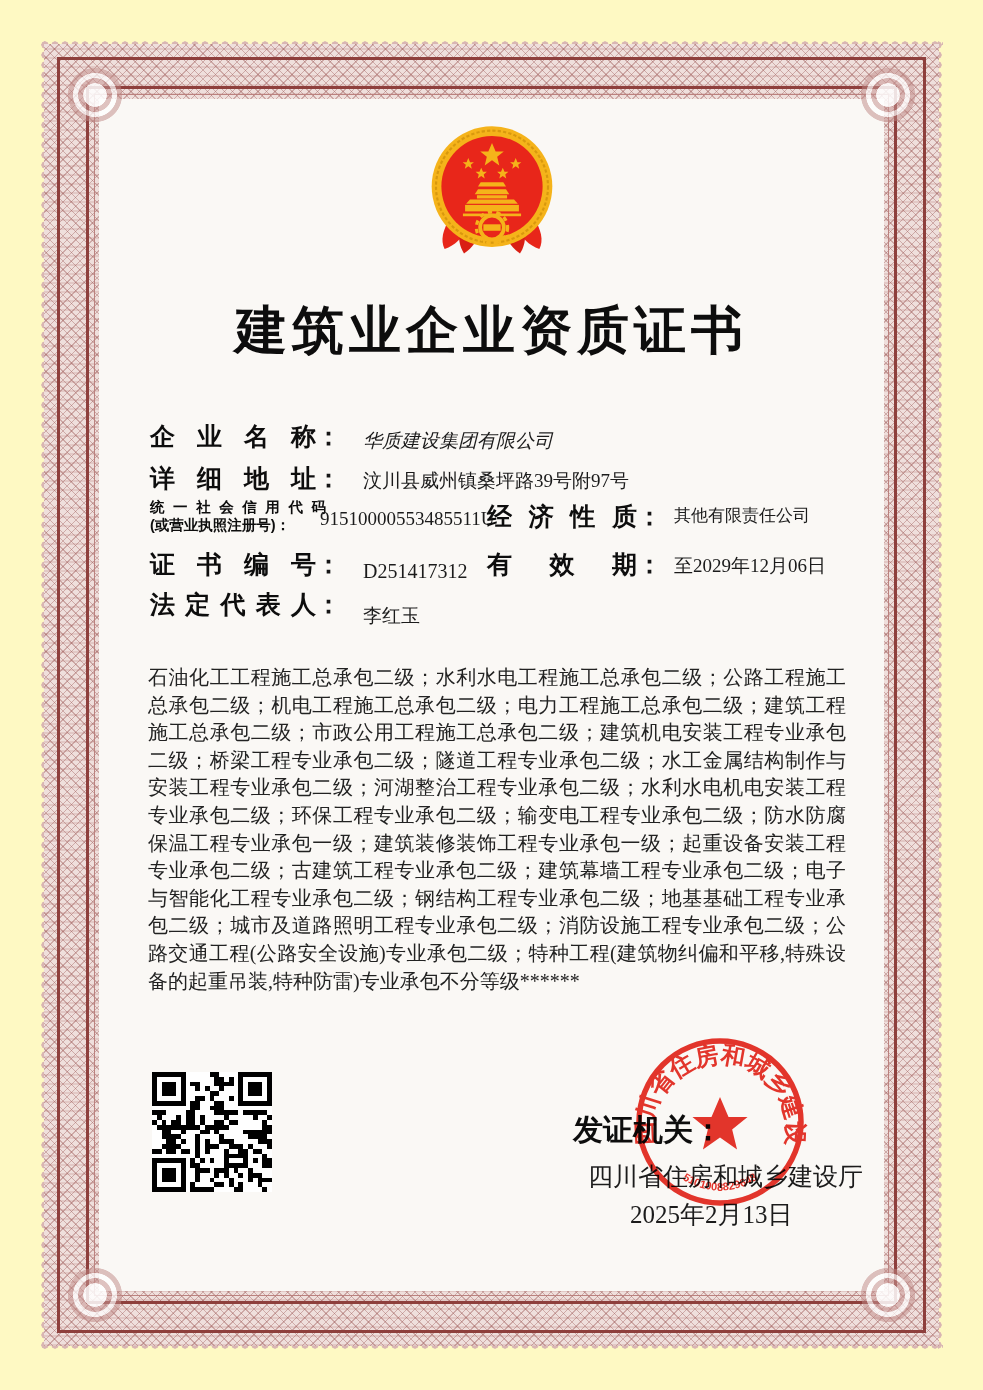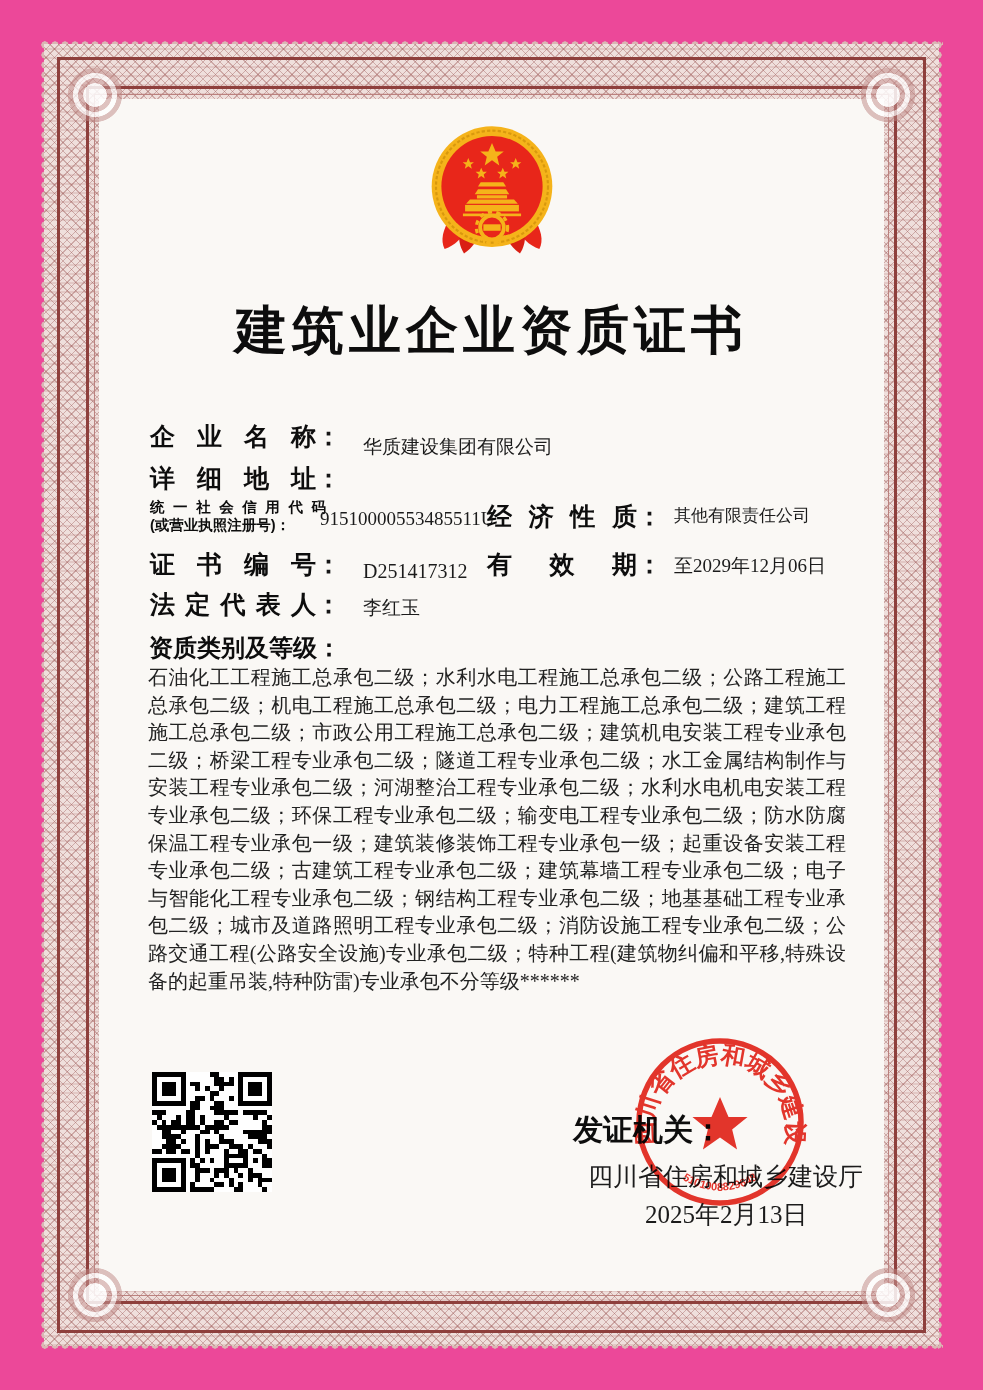--- a/index.html
+++ b/index.html
@@ -1,16 +1,16 @@
 <!DOCTYPE html>
 <html><head>
 <meta charset="utf-8">
 <style>
   html,body{margin:0;padding:0;}
-  .page{position:relative;width:983px;height:1390px;background:#ec4899;overflow:hidden;
+  .page{position:relative;width:983px;height:1390px;background:#fef9c3;overflow:hidden;
         font-family:"Liberation Sans",sans-serif;color:#151515;}
   
   .frame-band{position:absolute;inset:44px;background:
       repeating-linear-gradient(45deg, rgba(152,82,80,.38) 0 1px, transparent 1px 6px),
       repeating-linear-gradient(-45deg, rgba(152,82,80,.38) 0 1px, transparent 1px 6px),
       repeating-linear-gradient(0deg, rgba(193,141,138,.28) 0 2px, transparent 2px 9px),
       #efdfdc;}
   .frame-hole{position:absolute;inset:99px;background:#faf8f5;}
   .frame-line{position:absolute;pointer-events:none;}
   .frame-line.outer{inset:57px;border:3px solid #8e3f3c;}
@@ -44,21 +44,21 @@
   .cc-label{font-weight:bold;font-size:14.5px;line-height:17px;color:#0d0d0d;}
   .cc-l1{width:176px;}
   .heading{position:absolute;left:149px;top:632px;font-size:24px;font-weight:bold;color:#0d0d0d;}
   .bodytext{position:absolute;left:148px;top:664px;width:698px;
       font-family:"Liberation Serif",serif;font-size:20px;line-height:27.6px;
       text-align:justify;color:#222;}
   
   .issuer-label{position:absolute;left:573px;top:1110px;font-size:30px;font-weight:bold;color:#0d0d0d;z-index:1;}
   .issuer-authority{position:absolute;left:588px;top:1160px;font-family:"Liberation Serif",serif;
       font-size:25px;color:#1b1b1b;z-index:1;}
-  .issuer-date{position:absolute;left:645px;top:1198px;font-family:"Liberation Serif",serif;
+  .issuer-date{position:absolute;left:630px;top:1198px;font-family:"Liberation Serif",serif;
       font-size:25px;color:#1b1b1b;z-index:1;}
   .seal{position:absolute;left:605px;top:1008px;z-index:2;pointer-events:none;
       mix-blend-mode:multiply;opacity:.93;}
   .qr{position:absolute;left:152px;top:1072px;}
 </style>
 </head>
 <body>
 
 <div class="page">
 
@@ -113,31 +113,32 @@
   <div class="title">建筑业企业资质证书</div>
 
   <div class="row" style="top:420px;">
     <span class="lbl w166" data-distribute="">
         <span>企</span>
         <span>业</span>
         <span>名</span>
         <span>称</span>
       </span>
       <span class="colon">：</span>
-    <span class="val" style="margin-left:22px;margin-top:14px;">华质建设集团有限公司</span>
+    <span class="val" style="margin-left:22px;margin-top:8px;font-style:italic;">华质建设集团有限公司</span>
   </div>
 
   <div class="row" style="top:462px;">
     <span class="lbl w166" data-distribute="">
         <span>详</span>
         <span>细</span>
         <span>地</span>
         <span>址</span>
       </span>
       <span class="colon">：</span>
+    <span class="val" style="margin-left:22px;margin-top:6px;">汶川县威州镇桑坪路39号附97号</span>
   </div>
 
   <div class="abs" style="left:150px;top:499px;">
     <div class="cc-label cc-l1" data-distribute="">
         <span>统</span>
         <span>一</span>
         <span>社</span>
         <span>会</span>
         <span>信</span>
         <span>用</span>
@@ -182,24 +183,23 @@
 
   <div class="row" style="top:588px;">
     <span class="lbl w166" data-distribute="">
         <span>法</span>
         <span>定</span>
         <span>代</span>
         <span>表</span>
         <span>人</span>
       </span>
       <span class="colon">：</span>
-    <span class="val" style="margin-left:22px;margin-top:7px;">李红玉</span>
-  </div>
-
-  <div class="heading"><span>资质类别及等级</span><b>：</b></div>
+    <span class="val" style="margin-left:22px;margin-top:15px;">李红玉</span>
+  </div>
+
   <div class="bodytext">石油化工工程施工总承包二级；水利水电工程施工总承包二级；公路工程施工总承包二级；机电工程施工总承包二级；电力工程施工总承包二级；建筑工程施工总承包二级；市政公用工程施工总承包二级；建筑机电安装工程专业承包二级；桥梁工程专业承包二级；隧道工程专业承包二级；水工金属结构制作与安装工程专业承包二级；河湖整治工程专业承包二级；水利水电机电安装工程专业承包二级；环保工程专业承包二级；输变电工程专业承包二级；防水防腐保温工程专业承包一级；建筑装修装饰工程专业承包一级；起重设备安装工程专业承包二级；古建筑工程专业承包二级；建筑幕墙工程专业承包二级；电子与智能化工程专业承包二级；钢结构工程专业承包二级；地基基础工程专业承包二级；城市及道路照明工程专业承包二级；消防设施工程专业承包二级；公路交通工程(公路安全设施)专业承包二级；特种工程(建筑物纠偏和平移,特殊设备的起重吊装,特种防雷)专业承包不分等级******</div>
 
   <div class="qr">
     <svg id="qrsvg" width="120" height="120" viewBox="0 0 25 25" shape-rendering="crispEdges">
         <rect x="0" y="0" width="25" height="25" fill="#fff"></rect>
         <rect x="12" y="0" width="1" height="1" fill="#000"></rect>
         <rect x="13" y="0" width="1" height="1" fill="#000"></rect>
         <rect x="13" y="1" width="1" height="1" fill="#000"></rect>
         <rect x="14" y="1" width="1" height="1" fill="#000"></rect>
         <rect x="16" y="1" width="1" height="1" fill="#000"></rect>

